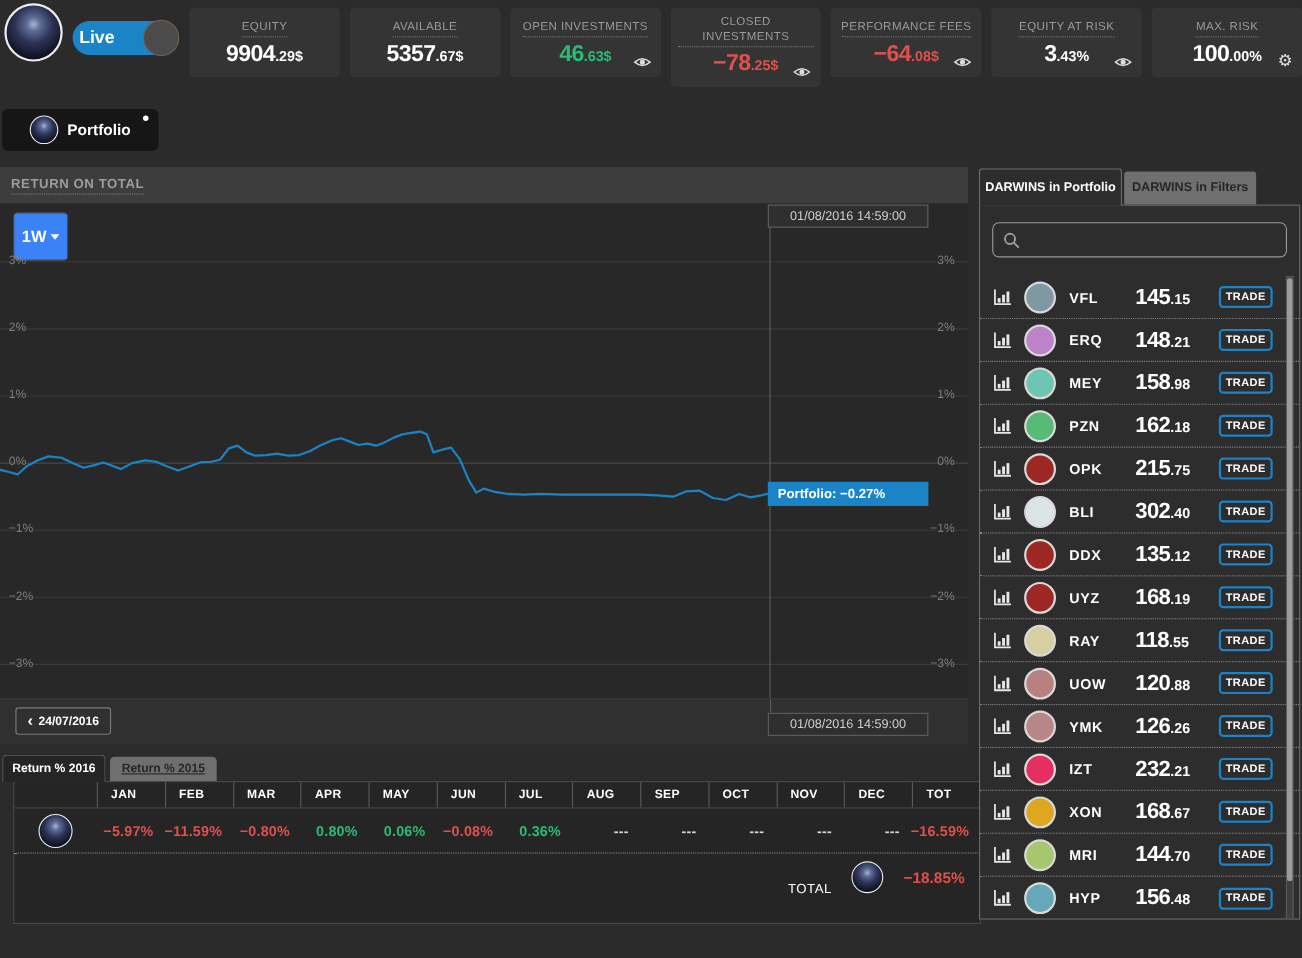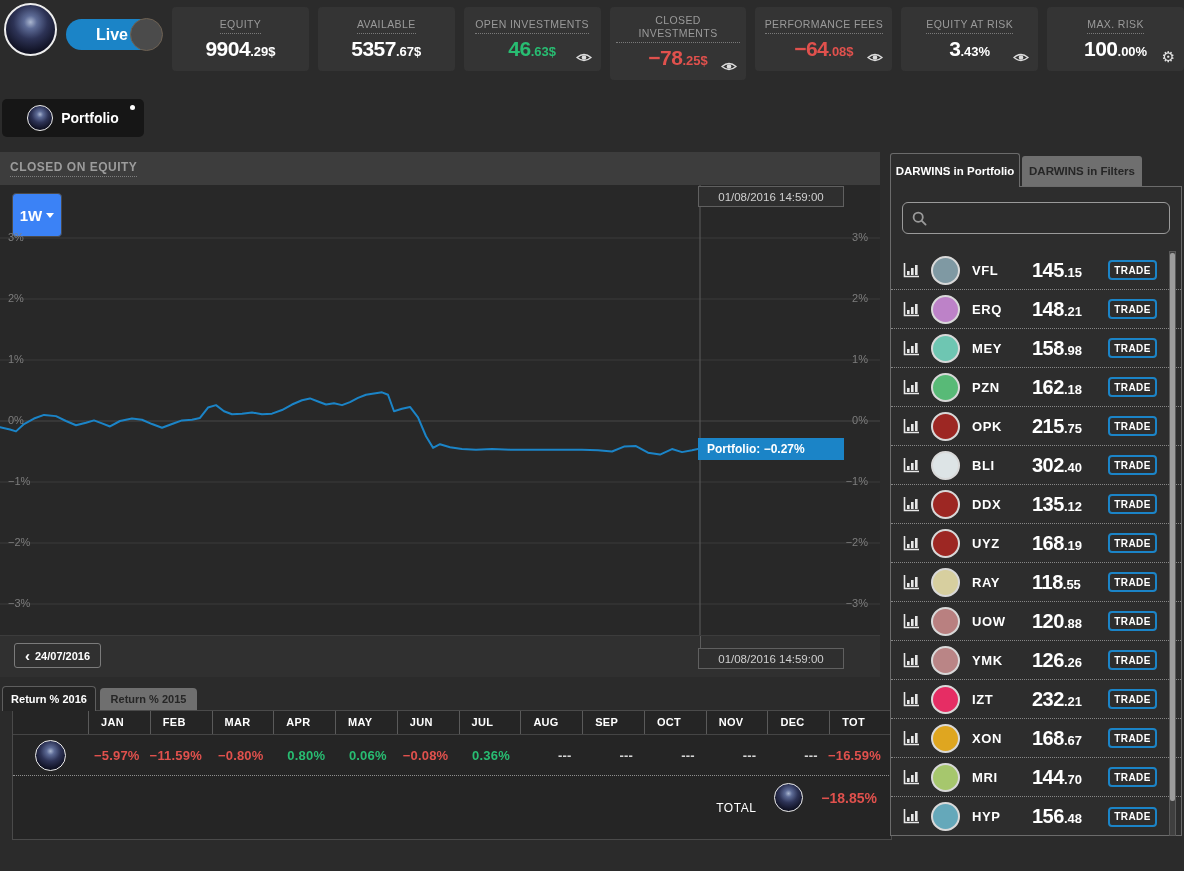--- a/index.html
+++ b/index.html
@@ -6,21 +6,21 @@
   html,body { width:1184px; height:871px; overflow:hidden; }
   body { background:#2b2b2b; font-family:"Liberation Sans", sans-serif; color:#fff; position:relative; }
 
   
   .topbar { position:absolute; left:0; top:0; width:1184px; height:75px; }
   .main-avatar { position:absolute; left:4px; top:3px; width:53px; height:53px; }
   .orb { border-radius:50%; border:2px solid #ededed;
          background: radial-gradient(circle at 50% 35%, #aab6cf 0%, #5d6b96 16%, #2d3356 42%, #121427 72%, #05060f 100%); }
   .live-toggle { position:absolute; left:66px; top:19px; width:96px; height:31px; border-radius:16px;
                  background:var(--accent); display:flex; align-items:center; }
-  .live-label { font-size:16px; font-weight:bold; margin-left:30px; }
+  .live-label { font-size:16px; font-weight:bold; margin-left:6px; }
   .live-knob { position:absolute; right:-1px; top:-1px; width:33px; height:33px; border-radius:50%;
                background:#4b4b4b; border:1px solid #6e6152; }
   .stats-row { position:absolute; left:172px; top:7px; width:1012px; display:flex; gap:9px; align-items:flex-start; }
   .stat-box { flex:1 1 0; min-height:55px; background:#343434; border-radius:4px; position:relative;
               padding:7px 6px 8px; text-align:center; }
   .stat-label { display:inline-block; font-size:10.5px; color:#9a9a9a; letter-spacing:.4px;
                 border-bottom:1px dotted #7a7a7a; padding-bottom:2px; line-height:13px; }
   .stat-value-row { margin-top:4px; font-weight:bold; line-height:22px; }
   .stat-int { font-size:21px; letter-spacing:-.5px; }
   .stat-dec { font-size:13px; }
@@ -64,21 +64,21 @@
               border:1px solid #7b7b7b; border-radius:3px; color:#fff; font-size:11px; font-weight:bold;
               display:flex; align-items:center; gap:5px; font-family:inherit; }
   .chev-left { font-size:15px; font-weight:bold; line-height:11px; }
   .date-box.bottom { top:12px; }
 
   
   .returns-panel { position:absolute; left:0; top:686px; width:880px; height:154px; }
   .ret-tab { position:absolute; top:0; height:25px; border-radius:4px 4px 0 0; font-size:11px; font-weight:bold;
              display:flex; align-items:center; justify-content:center; z-index:2; }
   .ret-tab.active { left:2px; width:94px; background:#252525; border:1px solid #5e5e5e; border-bottom:none; color:#fff;text-align:right; }
-  .ret-tab.inactive { left:100px; width:97px; top:2px; height:22px; background:#6f6f6f; color:#262626; }
+  .ret-tab.inactive { left:100px; width:97px; top:2px; height:22px; background:#6f6f6f; color:#262626;text-decoration:underline; }
   .ret-table { position:absolute; left:12px; top:24px; width:880px; height:130px; background:#252525; border:1px solid #4a4a4a; }
   .ret-head, .ret-row { display:grid; grid-template-columns:75px repeat(13, 1fr); }
   .ret-head { height:24px; border-bottom:1px solid #454545; }
   .ret-head-cell { font-size:11px; font-weight:bold; color:#fff; line-height:23px; padding-left:12px;
                    border-left:1px solid #5a5a5a; letter-spacing:.3px; }
   .ret-head-cell.first { border-left:none; }
   .ret-row { height:40px; align-items:center; }
   .ret-avatar-cell { display:flex; align-items:center; justify-content:center; }
   .ret-row .orb { width:31px; height:31px; border-width:1.5px; }
   .ret-cell { font-size:13px; font-weight:bold; text-align:right; padding-right:10px; letter-spacing:.2px; }
@@ -209,21 +209,21 @@
 </div>
 
 <div class="portfolio-tab">
   <span class="orb" style="width:26px;height:26px;"></span>
   <span class="portfolio-tab-label">Portfolio</span>
   <span class="tab-dot"></span>
 </div>
 
 <div class="chart-panel">
   <div class="chart-header">
-    <span class="chart-title">CLOSED ON EQUITY</span>
+    <span class="chart-title">RETURN ON TOTAL</span>
   </div>
   <div id="plot">
     <svg id="chart-svg" width="880" height="450">
         <line x1="0" x2="880" y1="53" y2="53" class="grid"></line>
         <line x1="0" x2="880" y1="114" y2="114" class="grid"></line>
         <line x1="0" x2="880" y1="175" y2="175" class="grid"></line>
         <line x1="0" x2="880" y1="236" y2="236" class="grid zero"></line>
         <line x1="0" x2="880" y1="297" y2="297" class="grid"></line>
         <line x1="0" x2="880" y1="358" y2="358" class="grid"></line>
         <line x1="0" x2="880" y1="419" y2="419" class="grid"></line>

